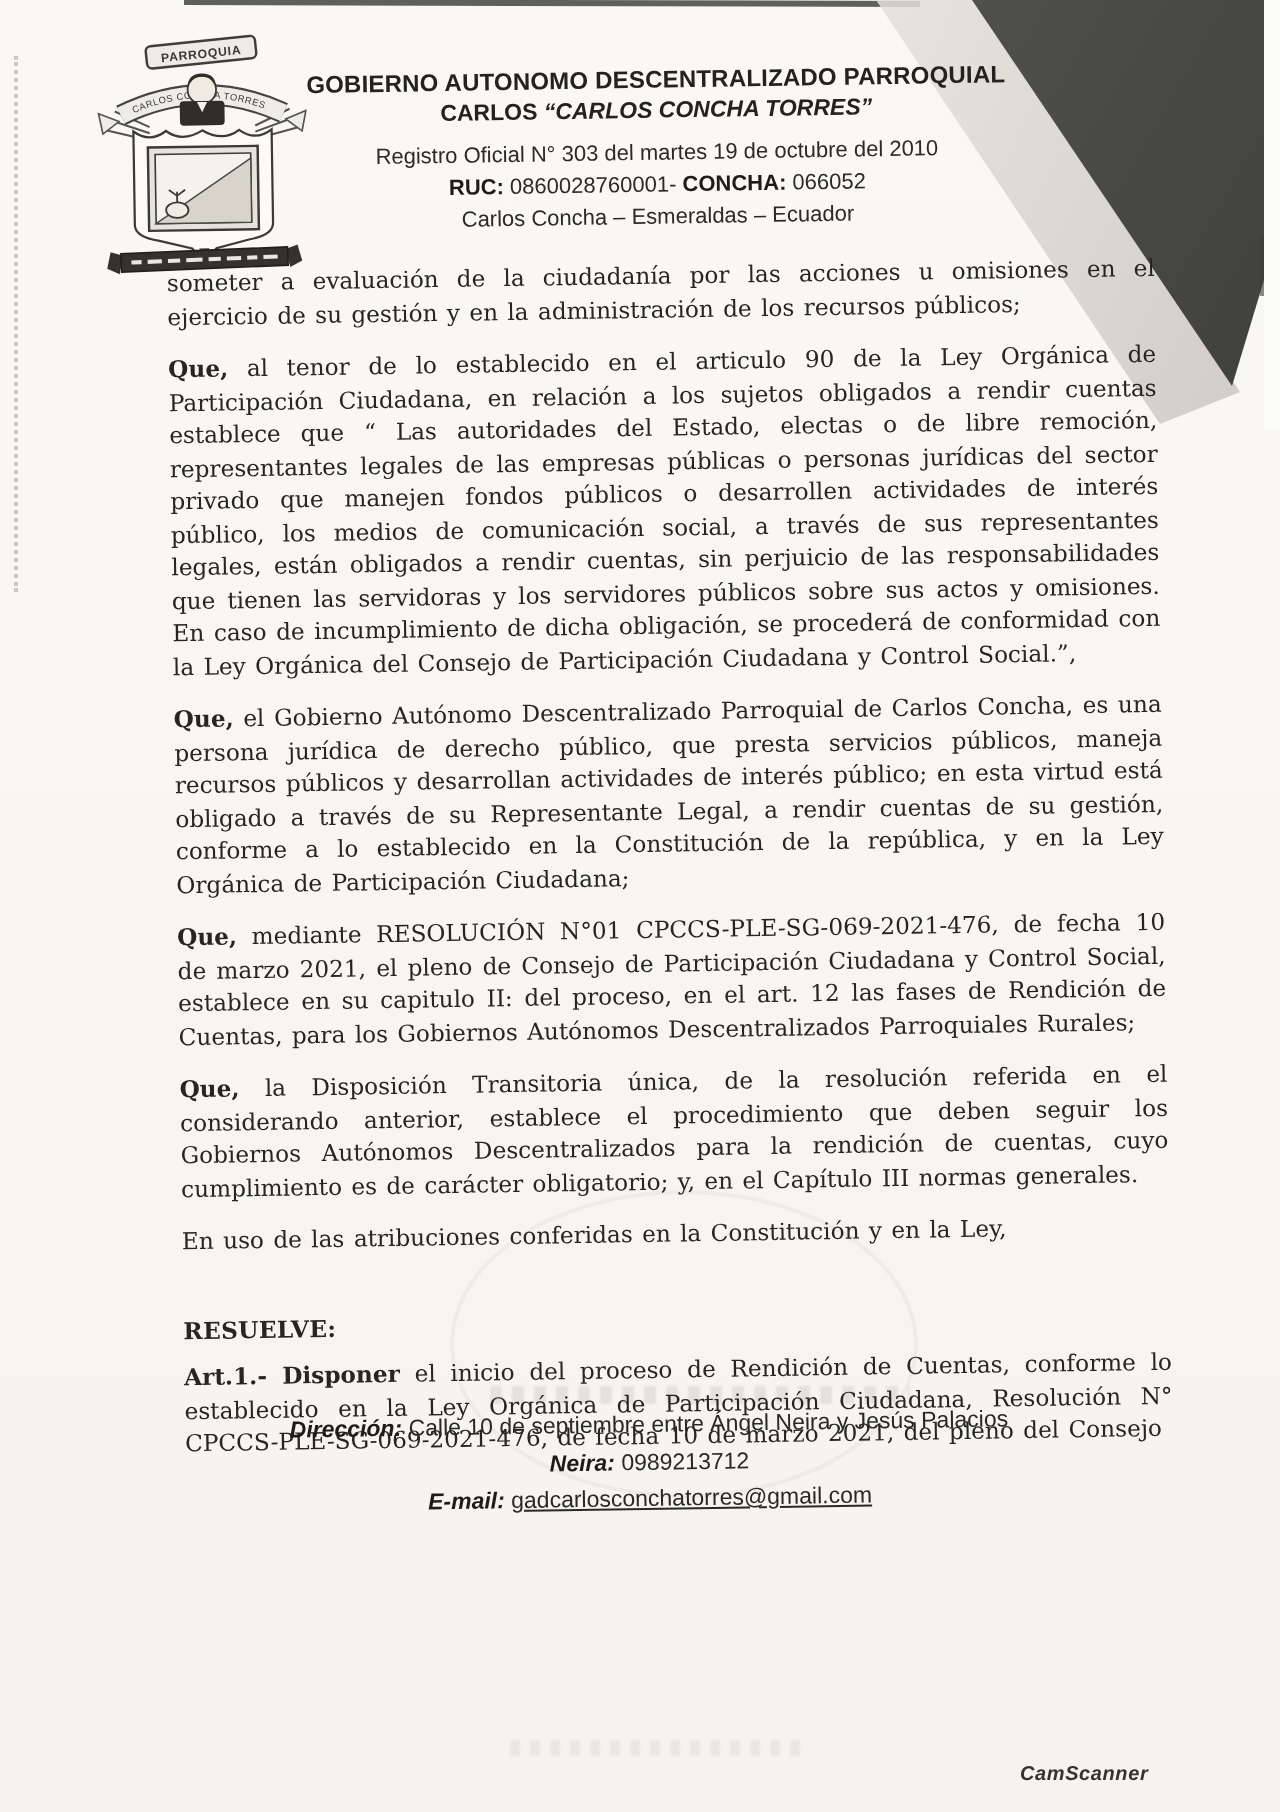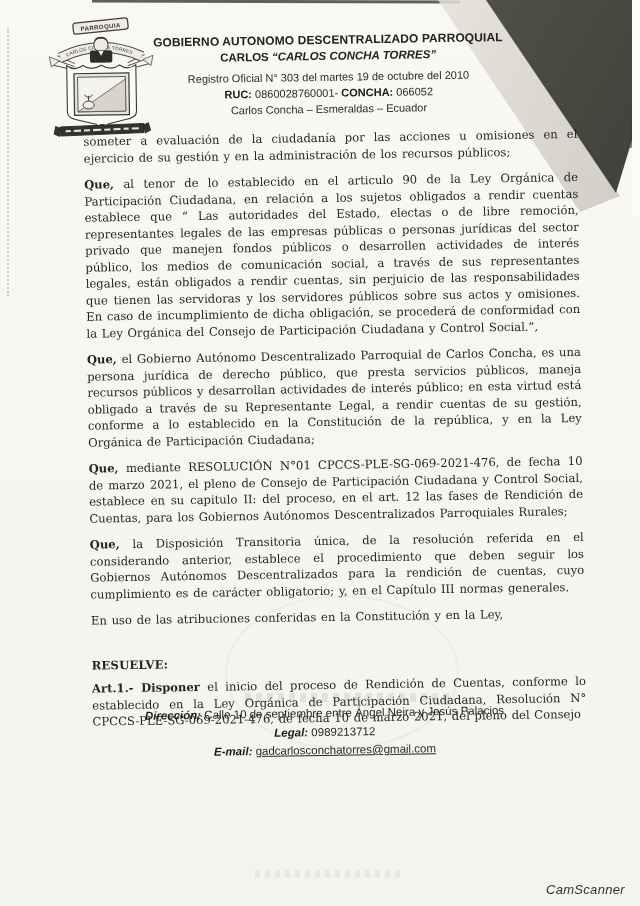--- a/index.html
+++ b/index.html
@@ -35,21 +35,21 @@
   .doc-body{position:absolute;left:88px;top:130px;width:494px;font-family:"DejaVu Serif","Liberation Serif",serif;font-size:11.6px;line-height:16.5px;color:#26251f;text-align:justify;word-spacing:1px;}
   .doc-body p{margin:0 0 10px 0;}
   .doc-body .lead{font-weight:bold;}
   p.pre-resuelve{margin-bottom:28px;}
   p.resuelve{font-weight:bold;margin-bottom:7px;letter-spacing:.2px;}
 
   .doc-footer{position:absolute;left:66px;top:704px;width:508px;text-align:center;font-size:11.5px;line-height:18.5px;color:#292824;}
   .doc-footer b{color:#1d1c19;font-style:italic;}
   .u{text-decoration:underline;}
 
-  .camscanner{position:absolute;left:546px;top:882px;font-size:13px;font-style:italic;font-weight:normal;color:#34332f;letter-spacing:.3px;}
+  .camscanner{position:absolute;left:510px;top:882px;font-size:10px;font-style:italic;font-weight:bold;color:#34332f;letter-spacing:.3px;}
 </style>
 </head>
 <body>
 
 <div class="page">
 
   <div class="top-edge-line"></div>
   <div class="left-dotted-line"></div>
   <div class="ghost-oval"></div>
   <div class="ghost-smudge"></div>
@@ -136,21 +136,21 @@
       <p><span class="lead">Que,</span><span> el Gobierno Autónomo Descentralizado Parroquial de Carlos Concha, es una persona jurídica de derecho público, que presta servicios públicos, maneja recursos públicos y desarrollan actividades de interés público; en esta virtud está obligado a través de su Representante Legal, a rendir cuentas de su gestión, conforme a lo establecido en la Constitución de la república, y en la Ley Orgánica de Participación Ciudadana;</span></p>
       <p><span class="lead">Que,</span><span> mediante RESOLUCIÓN N°01 CPCCS-PLE-SG-069-2021-476, de fecha 10 de marzo 2021, el pleno de Consejo de Participación Ciudadana y Control Social, establece en su capitulo II: del proceso, en el art. 12 las fases de Rendición de Cuentas, para los Gobiernos Autónomos Descentralizados Parroquiales Rurales;</span></p>
       <p><span class="lead">Que,</span><span> la Disposición Transitoria única, de la resolución referida en el considerando anterior, establece el procedimiento que deben seguir los Gobiernos Autónomos Descentralizados para la rendición de cuentas, cuyo cumplimiento es de carácter obligatorio; y, en el Capítulo III normas generales.</span></p>
       <p class="pre-resuelve"><span class="lead"></span><span>En uso de las atribuciones conferidas en la Constitución y en la Ley,</span></p>
       <p class="resuelve">RESUELVE:</p>
       <p><span class="lead">Art.1.- Disponer</span><span> el inicio del proceso de Rendición de Cuentas, conforme lo establecido en la Ley Orgánica de Participación Ciudadana, Resolución N° CPCCS-PLE-SG-069-2021-476, de fecha 10 de marzo 2021, del pleno del Consejo</span></p>
     </div>
 
     <div class="doc-footer">
       <div><b>Dirección:</b><span> Calle 10 de septiembre entre Ángel Neira y Jesús Palacios</span></div>
-      <div><b>Legal:</b><span> 0989213712</span></div>
+      <div><b>Neira:</b><span> 0989213712</span></div>
       <div><b>E-mail:</b> <span class="u">gadcarlosconchatorres@gmail.com</span></div>
     </div>
 
   </div>
 
   <div class="camscanner">CamScanner</div>
 
 </div>
 
 </body></html>

